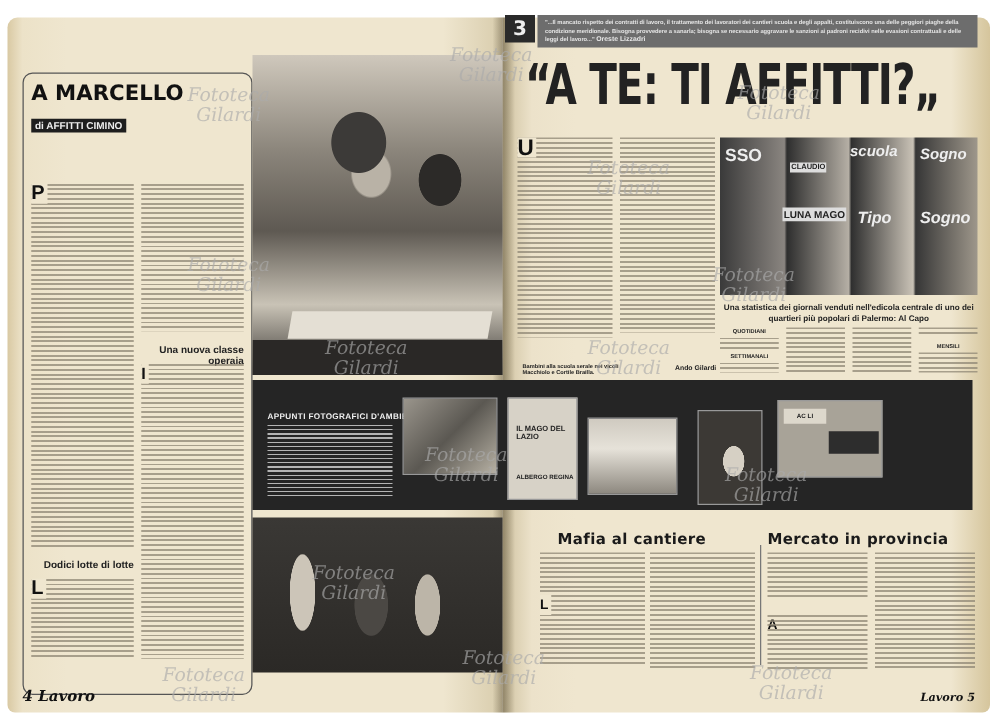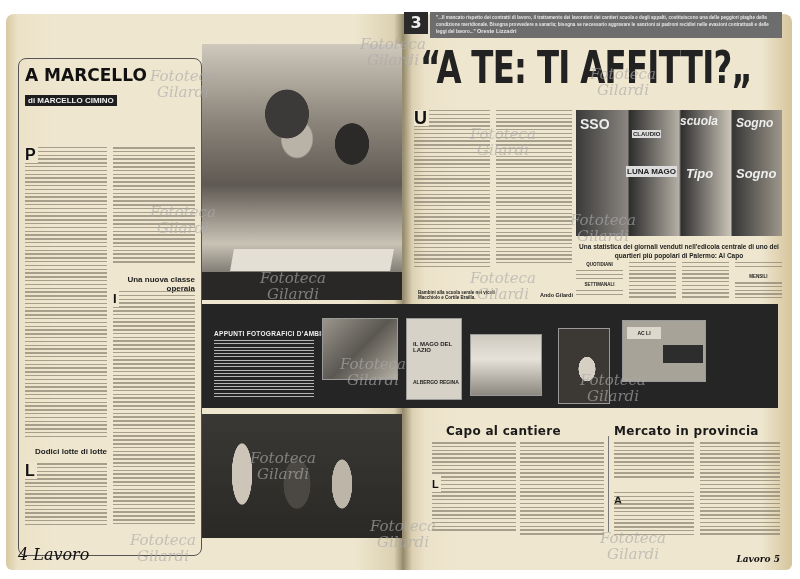--- a/index.html
+++ b/index.html
@@ -18,21 +18,21 @@
   
   .article-box { position:absolute; left:12px; top:44px; width:184px; height:498px; border:1px solid #555; border-radius:8px; padding:6px; }
   .title-sicilia { font-family:"DejaVu Sans", sans-serif; font-weight:900; font-size:30px; color:#111; letter-spacing:1px; line-height:30px; margin-top:4px; }
   .title-congresso { font-family:"DejaVu Sans", sans-serif; font-weight:900; font-size:17px; color:#111; line-height:20px; }
   .byline { display:inline-block; background:#1e1e1e; color:#eee; font-weight:bold; font-size:8px; padding:1px 3px; margin-top:10px; }
   .cols { position:absolute; left:6px; right:6px; top:88px; bottom:30px; display:flex; gap:6px; }
   .col { flex:1; position:relative; }
   .fake-text { position:absolute; left:0; right:0; background: repeating-linear-gradient(180deg, #8f8775 0px, #8f8775 1.5px, transparent 1.5px, transparent 3.8px); opacity:0.75; }
   .subhead { position:absolute; left:0; right:0; font-weight:bold; font-size:8px; color:#222; text-align:right; }
   .dropcap { position:absolute; font-weight:900; font-size:16px; color:#111; line-height:16px; background:#efe6cf; padding-right:2px; }
-  .page-footer-left { position:absolute; left:12px; bottom:6px; font-weight:400; font-size:16px; color:#111; font-style:italic; font-family:"DejaVu Serif", serif; }
+  .page-footer-left { position:absolute; left:12px; bottom:6px; font-weight:700; font-size:12px; color:#111; font-style:italic; font-family:"DejaVu Serif", serif; }
 
   
   .photo { position:absolute; overflow:hidden; }
   .photo-kids { left:202px; top:44px; width:200px; height:256px; background:
       radial-gradient(ellipse 36px 40px at 85px 70px, #3c3a38 60%, transparent 62%),
       radial-gradient(ellipse 28px 34px at 150px 100px, #2c2a28 60%, transparent 62%),
       radial-gradient(ellipse 30px 36px at 95px 95px, #b9b2a6 50%, transparent 55%),
       linear-gradient(180deg, #cfc8bc 0%, #8b857b 30%, #5e5952 55%, #c9c3b6 78%, #3a3734 100%); }
   .photo-kids .book { position:absolute; left:30px; top:205px; width:160px; height:22px; background:#e4dfd4; transform:skewX(-10deg); }
   .photo-kids .desk { position:absolute; left:0; top:228px; width:200px; height:28px; background:#2a2826; }
@@ -82,21 +82,21 @@
   .watermark { position:absolute; color:rgba(170,170,170,0.65); font-family:"DejaVu Serif", serif; font-style:italic; font-size:15px; line-height:16px; text-align:center; pointer-events:none; }
 </style>
 </head>
 <body>
 
 <div class="spread">
   <div class="page page-left">
 
     <div class="article-box">
       <div class="title-congresso">A MARCELLO</div>
-      <div class="byline">di MARCELLO CIMINO</div>
+      <div class="byline">di AFFITTI CIMINO</div>
       <div class="cols">
         <div class="col">
           <div class="fake-text" style="top:0;height:292px;"></div>
           <div class="dropcap" style="left:0;top:0;">P</div>
           <div class="subhead" style="top:300px;">Dodici lotte di lotte</div>
           <div class="fake-text" style="top:316px;height:64px;"></div>
           <div class="dropcap" style="left:0;top:316px;">L</div>
         </div>
         <div class="col">
           <div class="fake-text" style="top:0;height:118px;"></div>
@@ -178,21 +178,21 @@
   <div class="stat-col">
       <div class="fake-text" style="top:0;height:36px;"></div>
     </div>
   <div class="stat-col">
     <div class="fake-text" style="top:0;height:6px;"></div>
     <div class="stat-head" style="position:absolute;top:12px;left:0;right:0;">MENSILI</div>
     <div class="fake-text" style="top:20px;height:16px;"></div>
   </div>
 </div>
 
-<div class="sec-head" style="left:446px;top:424px;">Capo al cantiere</div>
+<div class="sec-head" style="left:446px;top:424px;">Mafia al cantiere</div>
 <div class="sec-head" style="left:614px;top:424px;">Mercato in provincia</div>
 
 <div class="fake-text" style="left:432px;width:84px;top:442px;height:90px;"></div>
 <div class="dropcap" style="left:432px;top:476px;font-size:11px;">L</div>
 <div class="fake-text" style="left:520px;width:84px;top:442px;height:94px;"></div>
 <div class="vrule" style="left:608px;"></div>
 <div class="fake-text" style="left:614px;width:80px;top:442px;height:38px;"></div>
 <div class="dropcap" style="left:614px;top:492px;font-size:11px;">A</div>
 <div class="fake-text" style="left:614px;width:80px;top:492px;height:44px;"></div>
 <div class="fake-text" style="left:700px;width:80px;top:442px;height:94px;"></div>

